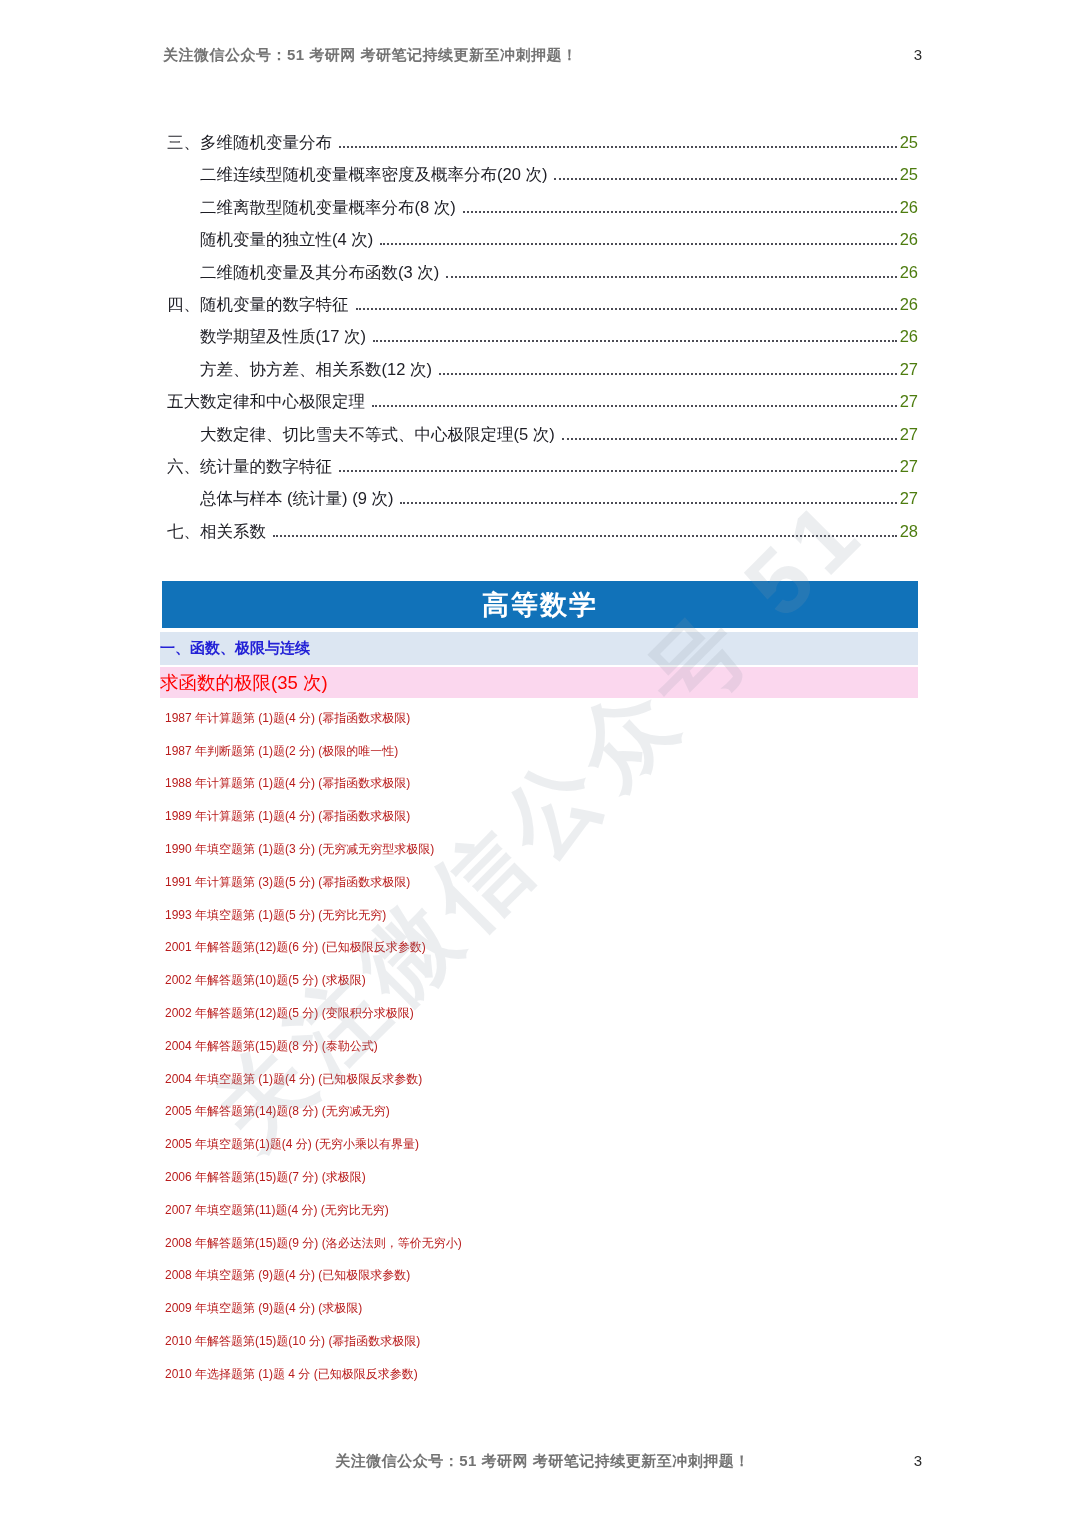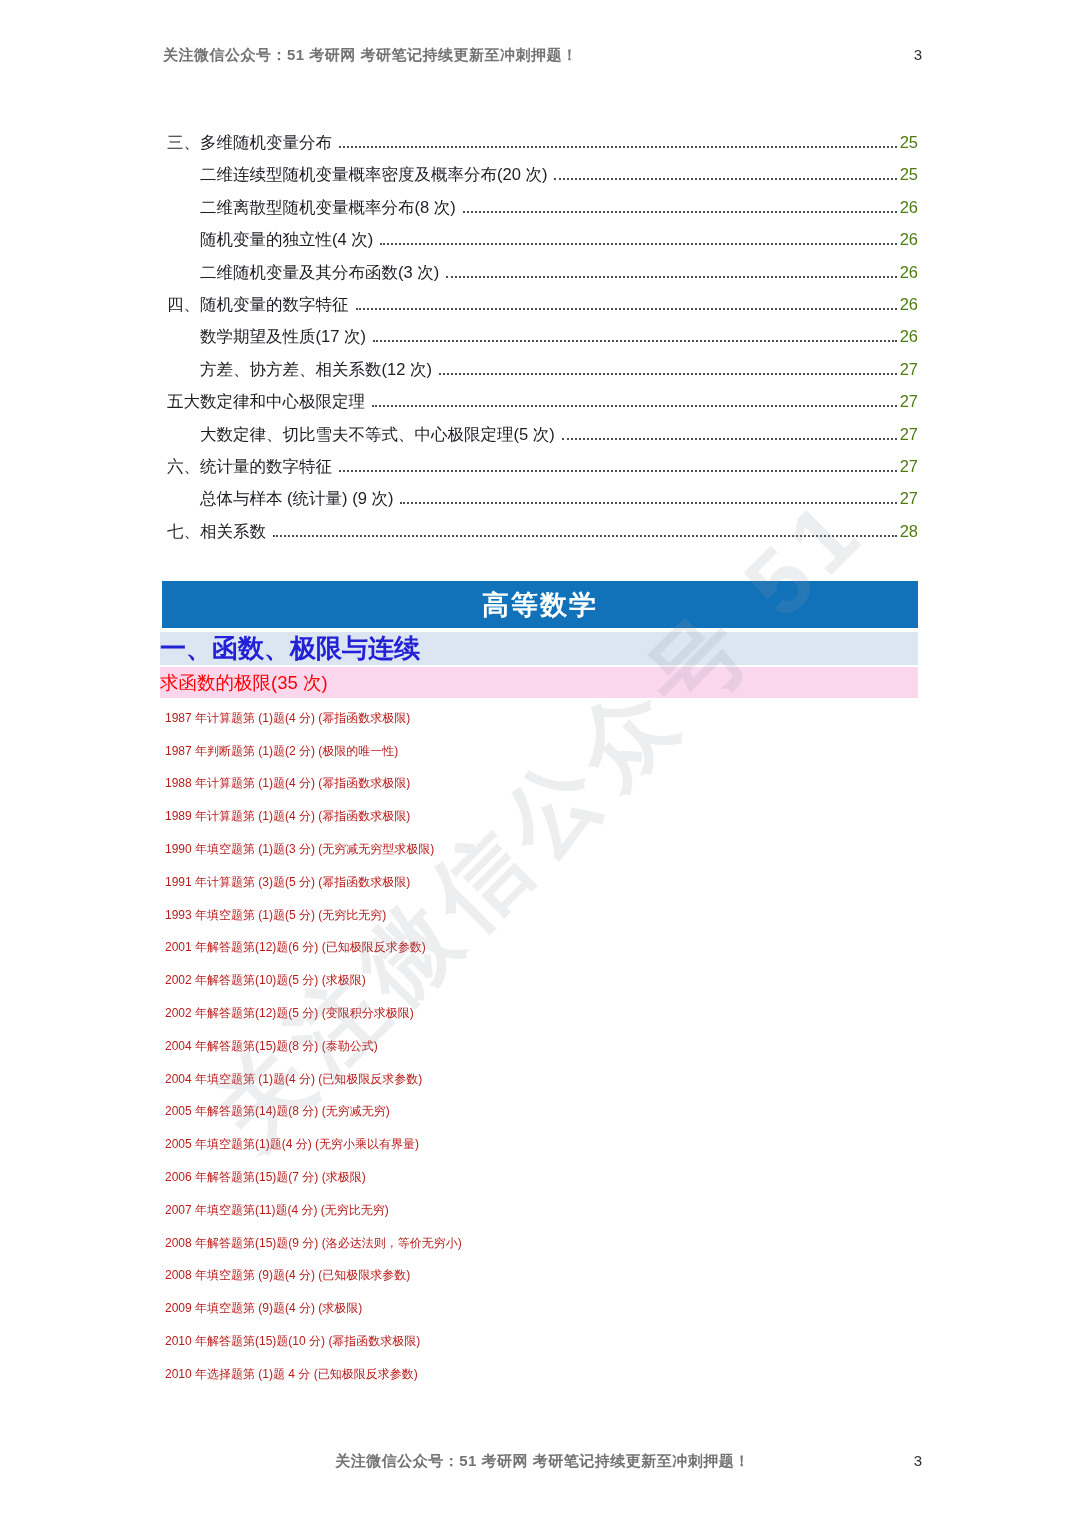--- a/index.html
+++ b/index.html
@@ -47,21 +47,21 @@
   .banner {
     position: absolute; top: 581px; left: 162px; width: 756px; height: 47px;
     background: #1172b9; color: #ffffff;
     display: flex; align-items: center; justify-content: center;
     font-size: 27px; font-weight: 700; letter-spacing: 2px;
   }
   .section-strip {
     position: absolute; top: 632px; left: 160px; width: 758px; height: 33px;
     background: #dce6f2; color: #2321d6;
     display: flex; align-items: center;
-    font-size: 26px; font-weight: 700;
+    font-size: 15px; font-weight: 700;
   }
   .topic-strip {
     position: absolute; top: 667px; left: 160px; width: 758px; height: 31px;
     background: #fbd7ee; color: #fe0000;
     display: flex; align-items: center;
     font-size: 18.5px; font-weight: 400;
   }
 
   
   .qlist { position: absolute; top: 702px; left: 165px; width: 753px; }

